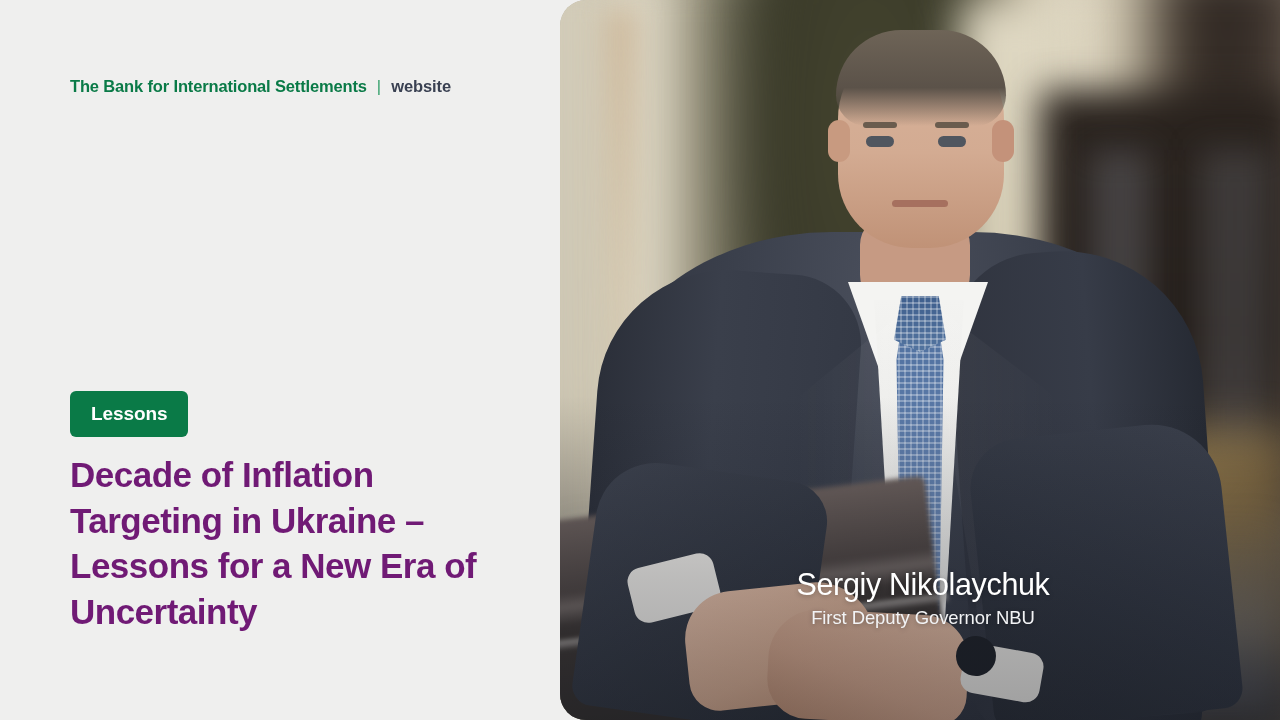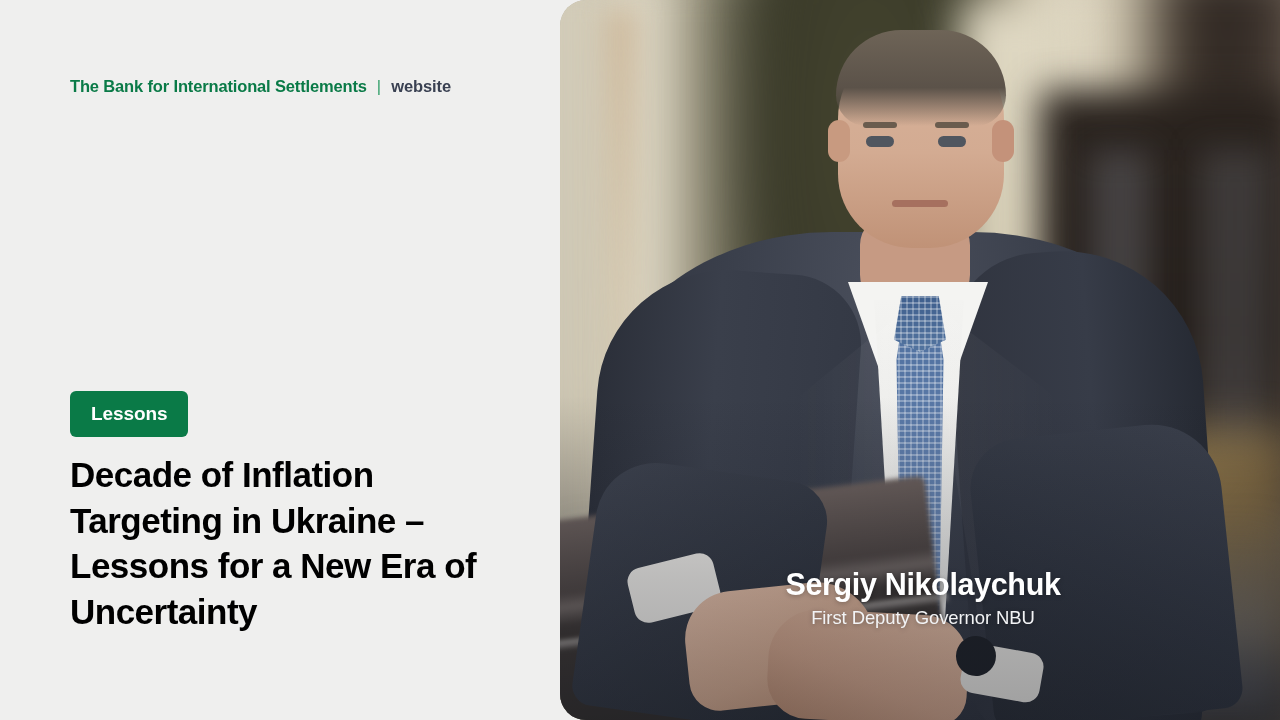--- a/index.html
+++ b/index.html
@@ -80,21 +80,21 @@
 
   .headline {
     position: absolute;
     left: 70px;
     top: 452px;
     width: 430px;
     margin: 0;
     font-size: 35px;
     font-weight: bold;
     line-height: 45.5px;
-    color: #000000;
+    color: #701a75;
     letter-spacing: -0.5px;
   }
 
   
   .photo-panel {
     position: absolute;
     left: 560px;
     top: 0;
     width: 720px;
     height: 720px;
@@ -445,21 +445,21 @@
     position: absolute;
     left: 78px;
     bottom: 82px;
     width: 570px;
     text-align: center;
     z-index: 5;
   }
   .speaker-name {
     margin: 0;
     font-size: 30.5px;
-    font-weight: bold;
+    font-weight: normal;
     color: #ffffff;
     letter-spacing: -0.35px;
     line-height: 36px;
     text-shadow: 0 1px 5px rgba(0,0,0,0.28);
   }
   .speaker-role {
     margin: 4px 0 8px 0;
     font-size: 18.5px;
     font-weight: normal;
     color: #f2f3f5;

